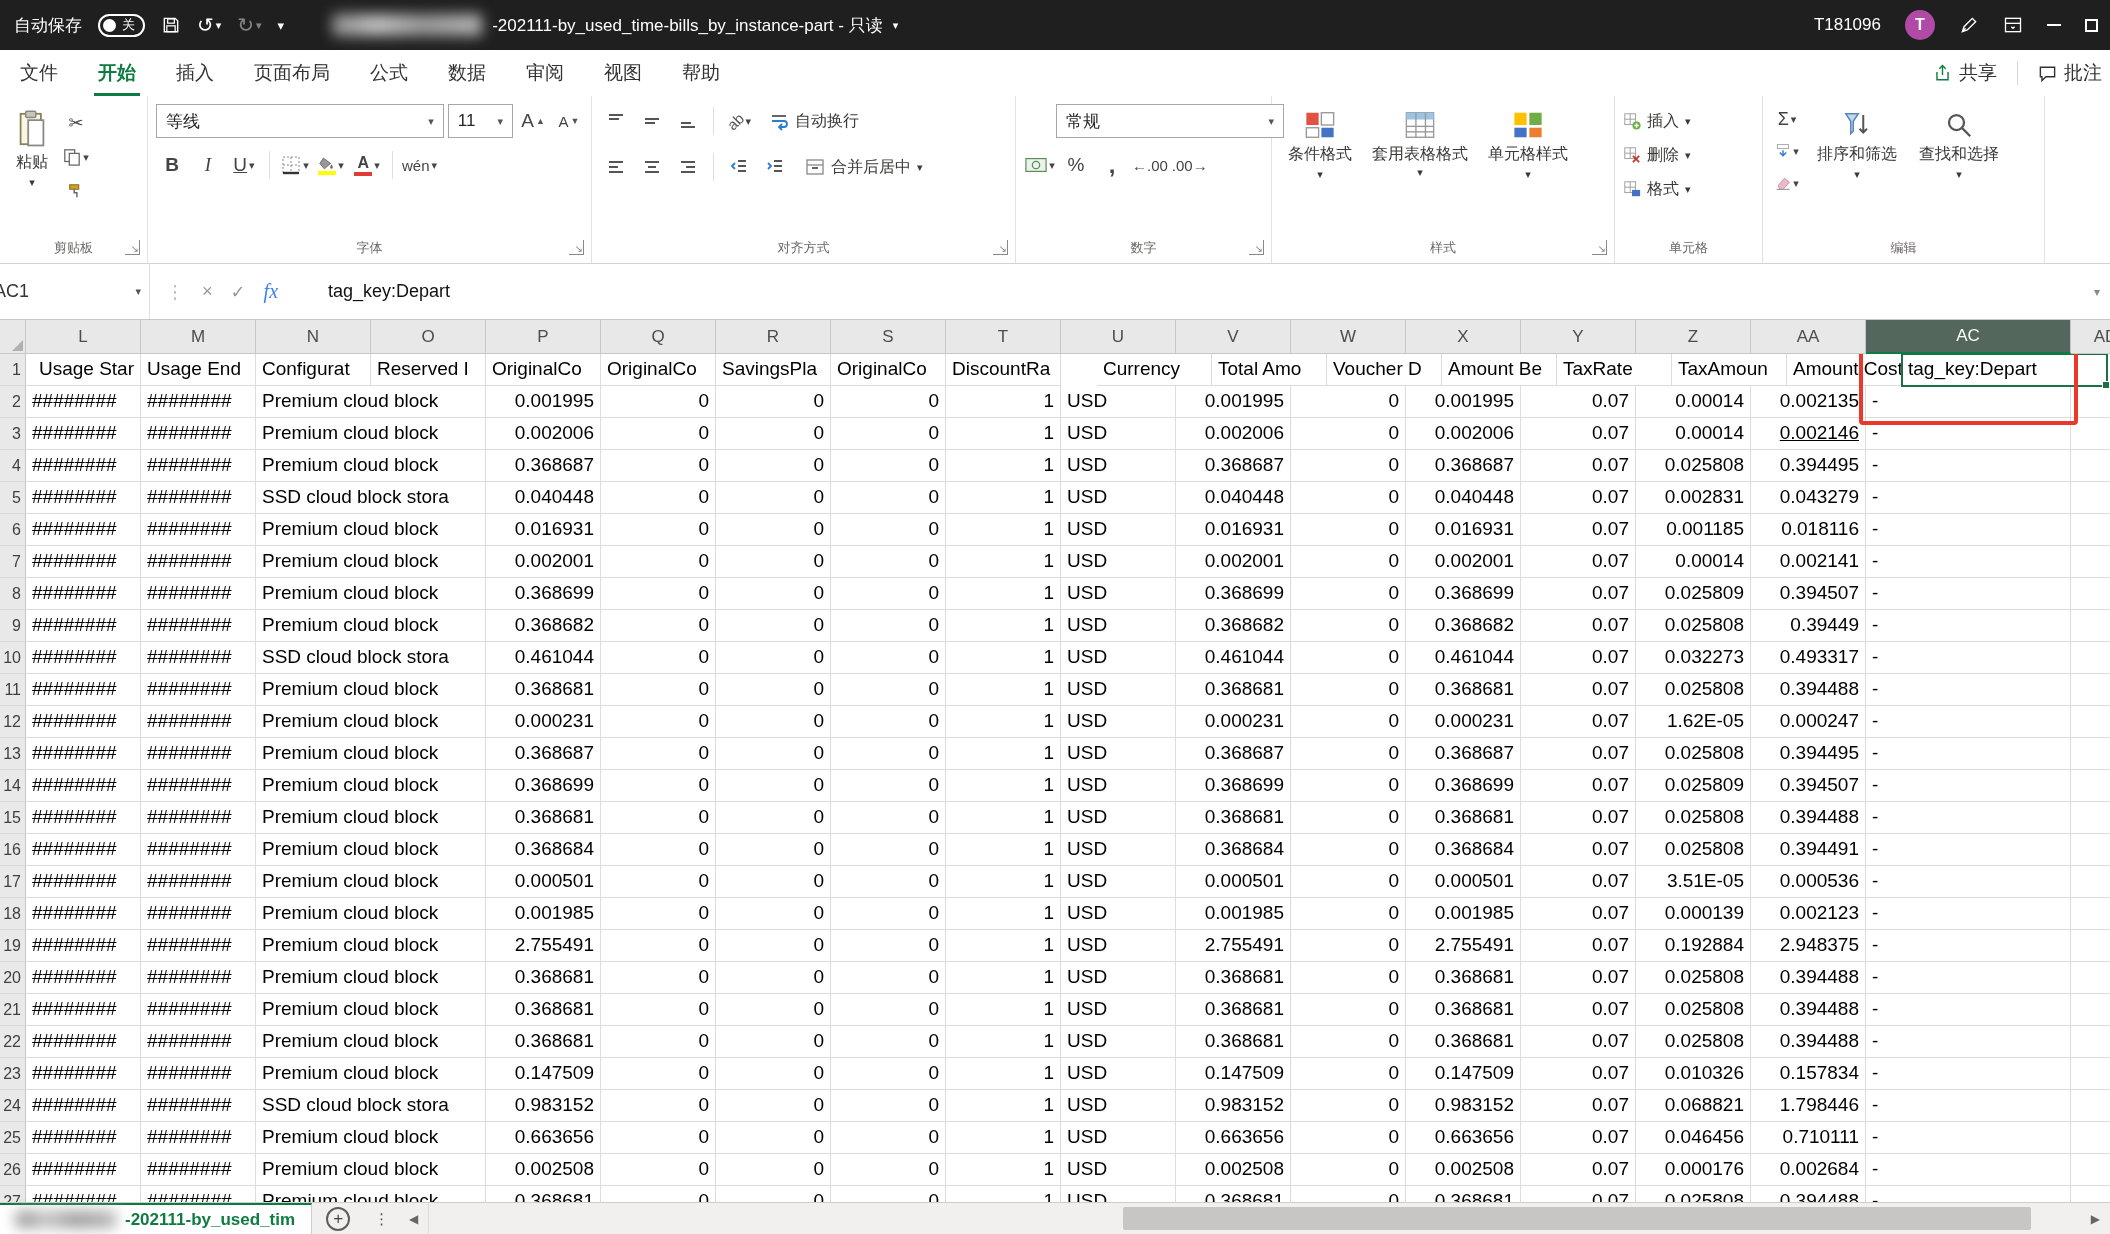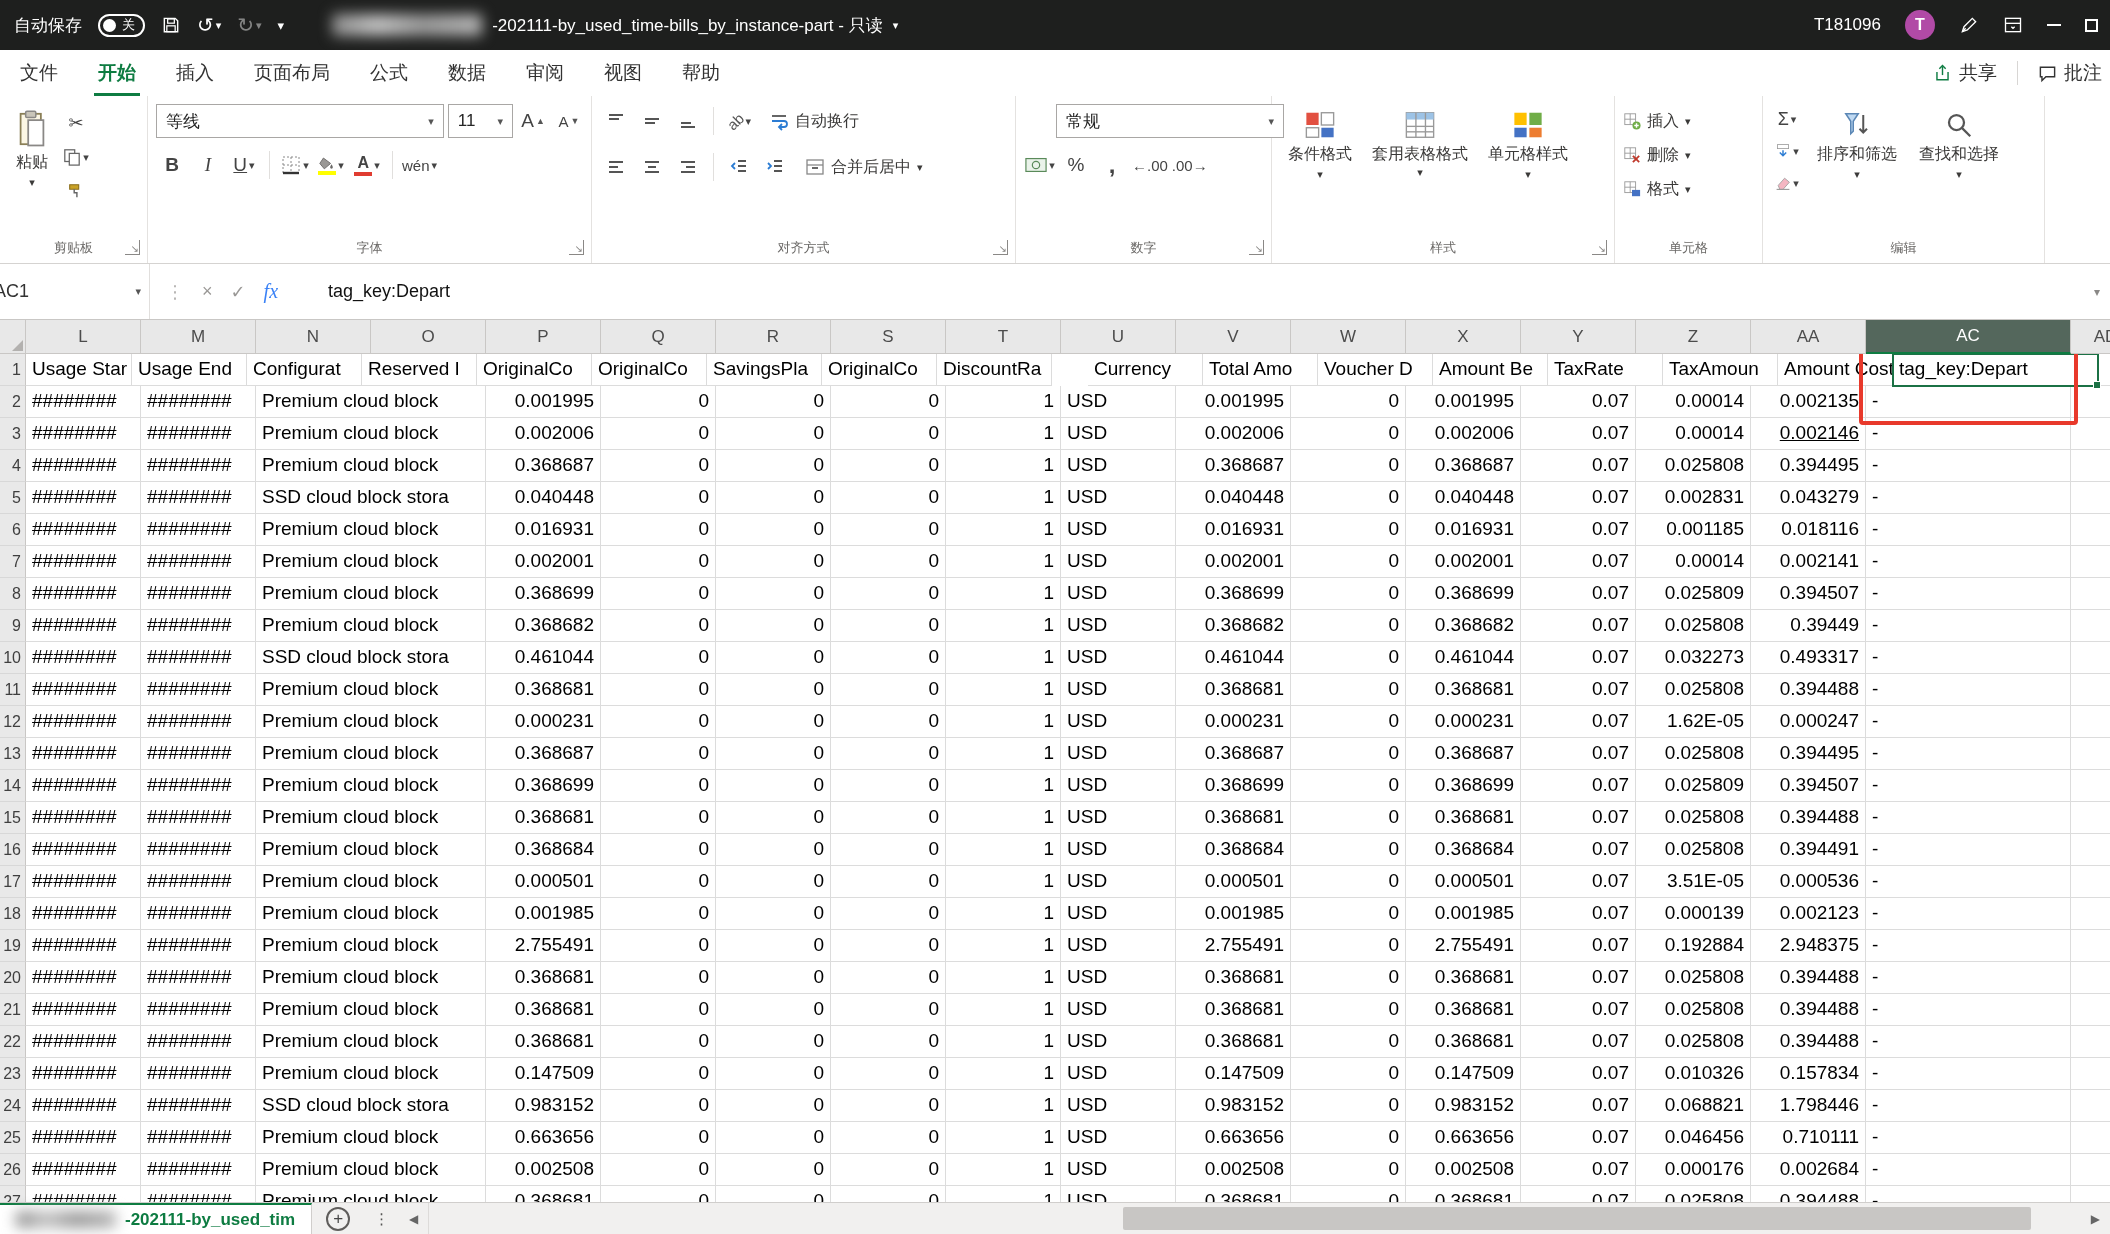--- a/index.html
+++ b/index.html
@@ -547,21 +547,21 @@
         <div class="colh" style="width: 115px;">Y</div>
         <div class="colh" style="width: 115px;">Z</div>
         <div class="colh" style="width: 115px;">AA</div>
         <div class="colh sel" style="width: 205px;">AC</div>
         <div class="colh" style="width: 70px;">AD</div>
       </div>
   </div>
   <div class="rows">
       <div class="row">
         <div class="gut">1</div>
-        <div class="cell" style="width: 106px;">Usage Star</div>
+        <div class="cell" style="width: 115px; text-align: right;">Usage Star</div>
         <div class="cell" style="width: 115px;">Usage End</div>
         <div class="cell" style="width: 115px;">Configurat</div>
         <div class="cell" style="width: 115px;">Reserved I</div>
         <div class="cell" style="width: 115px;">OriginalCo</div>
         <div class="cell" style="width: 115px;">OriginalCo</div>
         <div class="cell" style="width: 115px;">SavingsPla</div>
         <div class="cell" style="width: 115px;">OriginalCo</div>
         <div class="cell" style="width: 115px;">DiscountRa</div>
         <div class="cell" style="width: 115px; margin-left: 36px;">Currency</div>
         <div class="cell" style="width: 115px;">Total Amo</div>

